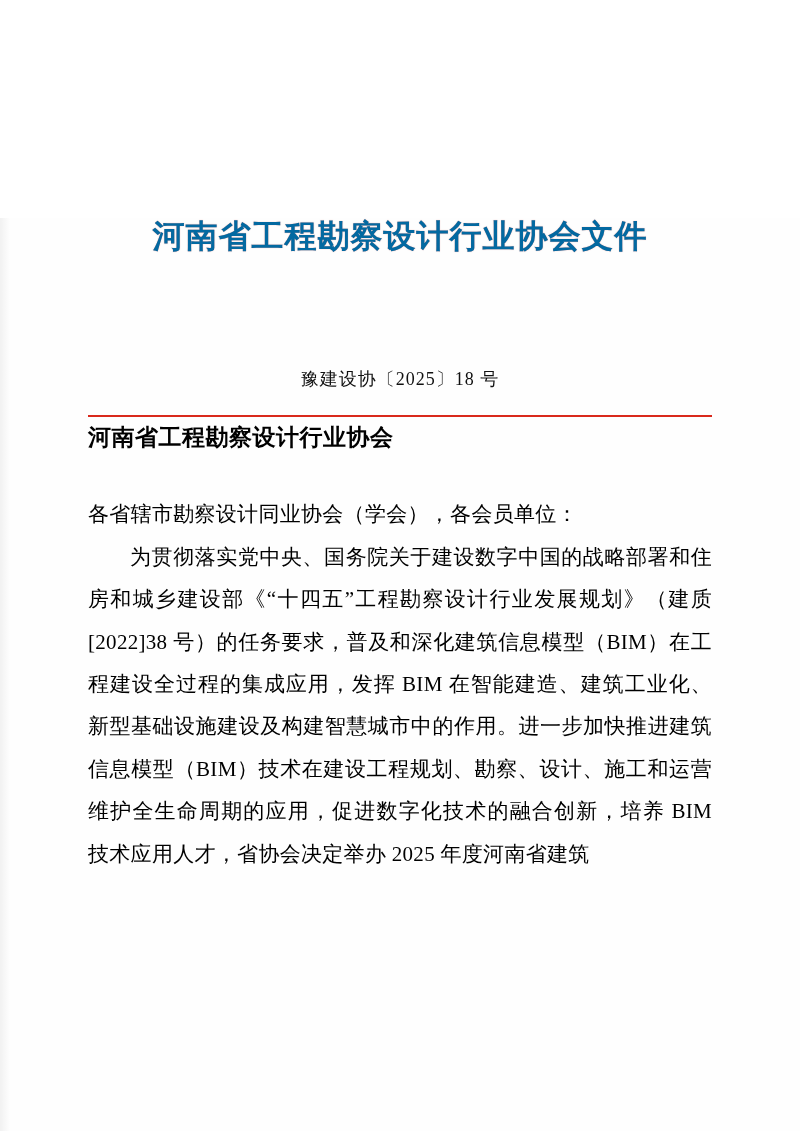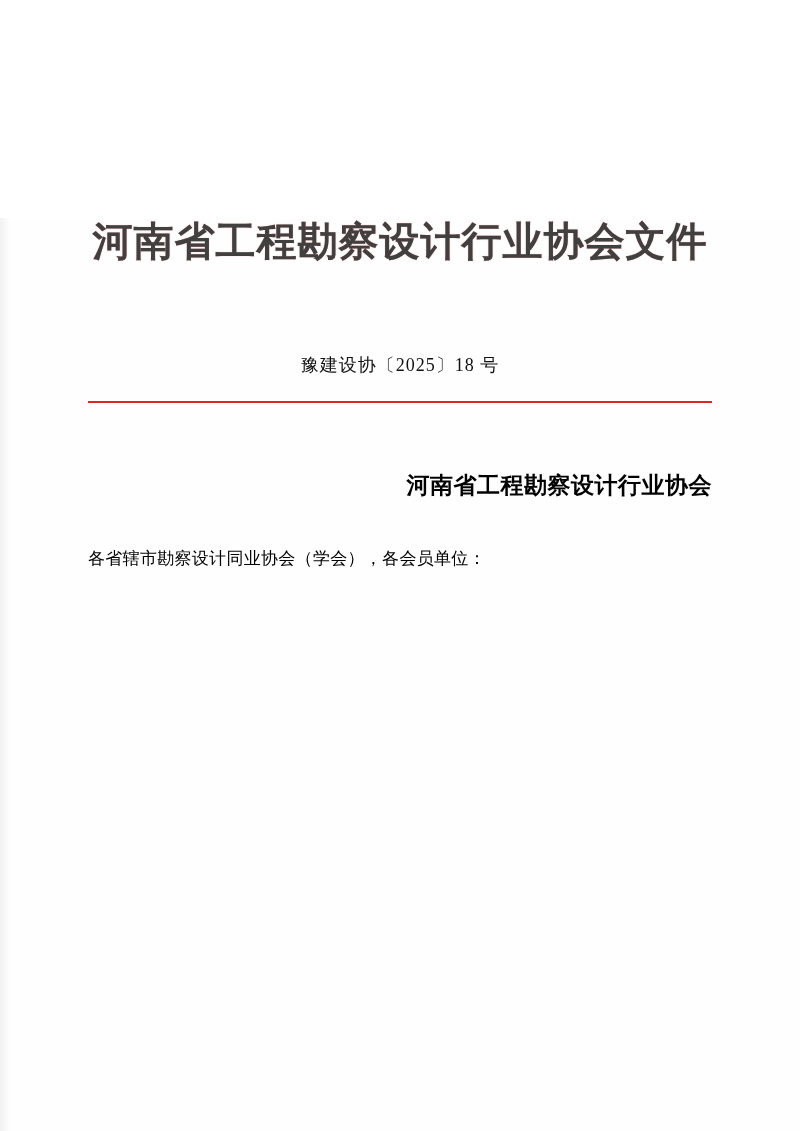--- a/index.html
+++ b/index.html
@@ -23,66 +23,65 @@
     padding: 0 88px;
     background: #fefefe;
   }
 
   
   .masthead {
     margin-top: 218px;
     text-align: center;
   }
   .masthead-title {
-    color: #404040;
+    color: #0369a1;
     font-family: "Liberation Sans", "DejaVu Sans", sans-serif;
     font-weight: bold;
-    font-size: 40px;
+    font-size: 32px;
     letter-spacing: 1px;
     line-height: 1.15;
     white-space: nowrap;
     text-shadow: 0 0 1px rgba(217,41,28,0.5);
   }
 
   
   .doc-number {
-    margin-top: 89px;
+    margin-top: 112px;
     text-align: center;
     font-size: 18px;
     letter-spacing: 1px;
     color: #111;
   }
 
   
   .red-rule {
     margin-top: 24px;
     height: 2px;
     background: #d9291c;
     width: 100%;
   }
 
   
   .doc-title {
-    margin-top: 62px;
-    text-align: right;
+    text-align: left;
     font-weight: bold;
     font-size: 23px;
     line-height: 1.85;
     color: #000;
     letter-spacing: 0.5px;
   }
   .doc-title .line {
     display: block;
     white-space: nowrap;
   }
 
   
   .body-block {
     margin-top: 34px;
-    font-size: 17px;
+    font-size: 21px;
     line-height: 2.02;
     color: #000;
     text-align: justify;
     letter-spacing: 0.3px;
   }
   .salutation {
     margin: 0 0 0 0;
   }
   .para {
     margin: 0;
@@ -111,15 +110,16 @@
   <div class="doc-number">豫建设协〔2025〕18 号</div>
 
   <div class="red-rule"></div>
 
   <div class="doc-title">
     <span class="line">河南省工程勘察设计行业协会</span>
   </div>
 
   <div class="body-block">
     <p class="salutation">各省辖市勘察设计同业协会（学会），各会员单位：</p>
+    <p class="para">为贯彻落实党中央、国务院关于建设数字中国的战略部署和住房和城乡建设部《“十四五”工程勘察设计行业发展规划》（建质[2022]38 号）的任务要求，普及和深化建筑信息模型（BIM）在工程建设全过程的集成应用，发挥 BIM 在智能建造、建筑工业化、新型基础设施建设及构建智慧城市中的作用。进一步加快推进建筑信息模型（BIM）技术在建设工程规划、勘察、设计、施工和运营维护全生命周期的应用，促进数字化技术的融合创新，培养 BIM 技术应用人才，省协会决定举办 2025 年度河南省建筑</p>
   </div>
 
 </div>
 
 </body></html>

